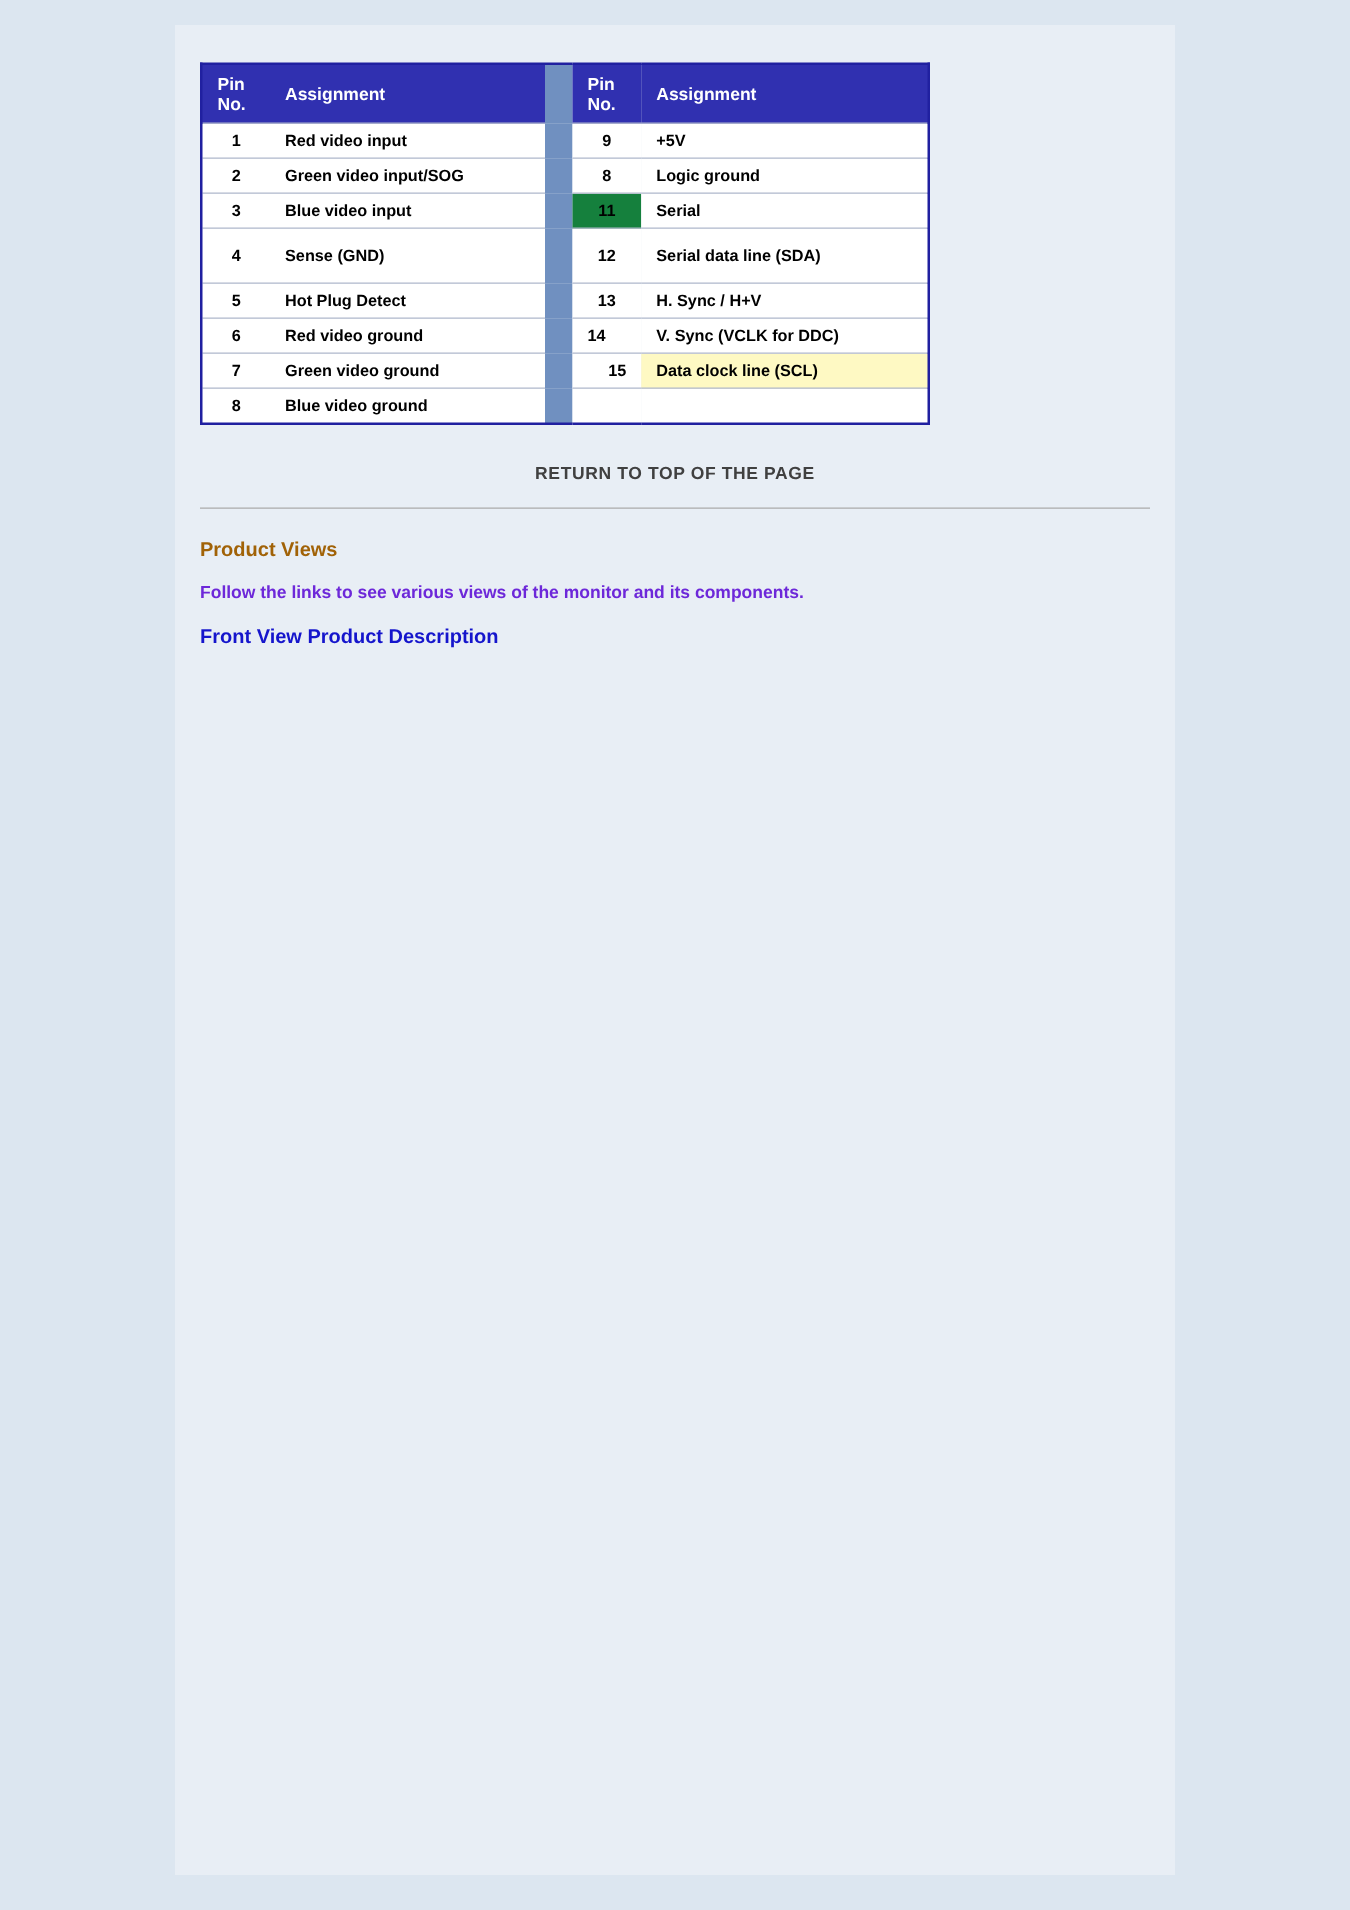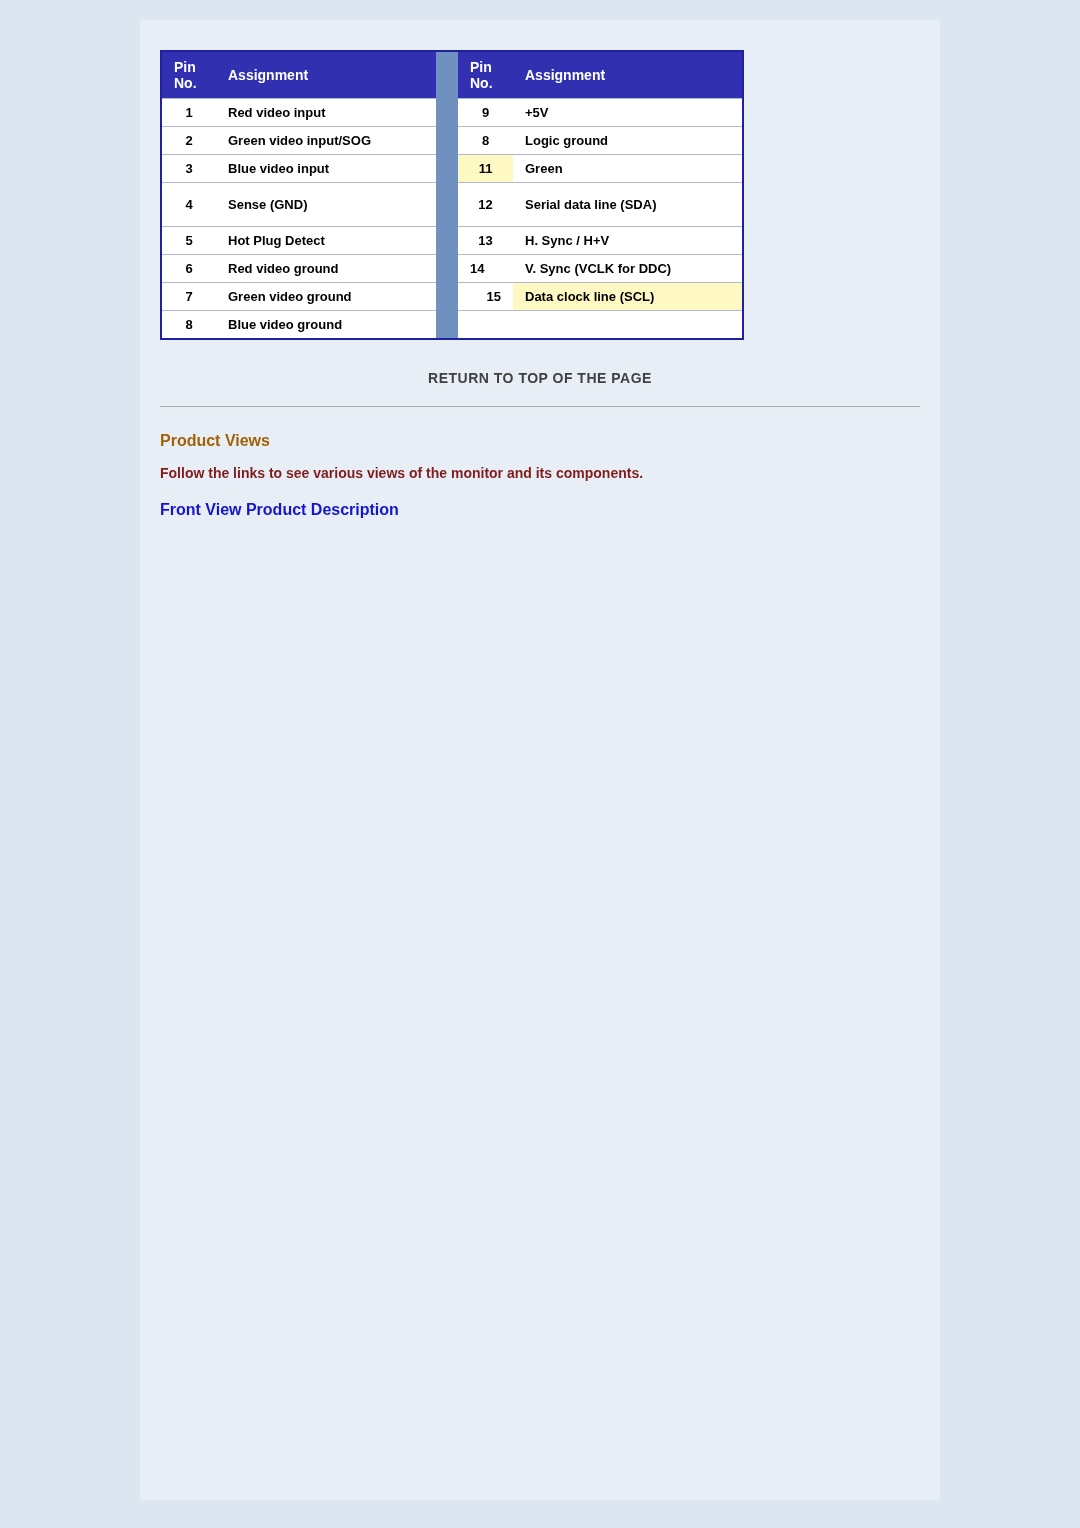--- a/index.html
+++ b/index.html
@@ -59,21 +59,21 @@
       color: #a16207;
       font-size: 16px;
       font-weight: bold;
       margin-bottom: 15px;
       cursor: pointer;
     }
 
     .product-views-desc {
       font-size: 14px;
       font-weight: bold;
-      color: #7f1d1d;
+      color: #6d28d9;
       margin-bottom: 20px;
     }
 
     .front-view-link {
       color: #1515cc;
       font-size: 16px;
       font-weight: bold;
       cursor: pointer;
       text-decoration: none;
     }
@@ -107,22 +107,22 @@
               <td style="text-align: center; padding: 6px 12px; border-top: 1px solid rgb(176, 184, 204); font-weight: bold; font-size: 13px; background: rgb(255, 255, 255); width: 55px;">2</td>
               <td style="padding: 6px 12px; border-top: 1px solid rgb(176, 184, 204); font-weight: bold; font-size: 13px; background: rgb(255, 255, 255); width: 220px;">Green video input/SOG</td>
               <td style="background-color: rgb(112, 144, 192); width: 22px; border: none; padding: 0px;"></td>
               <td style="text-align: center; padding: 6px 12px; border-top: 1px solid rgb(176, 184, 204); font-weight: bold; font-size: 13px; background: rgb(255, 255, 255); width: 55px;">8</td>
               <td style="padding: 6px 12px; border-top: 1px solid rgb(176, 184, 204); font-weight: bold; font-size: 13px; background: rgb(255, 255, 255); width: 230px;">Logic ground</td>
             </tr>
             <tr>
               <td style="text-align: center; padding: 6px 12px; border-top: 1px solid rgb(176, 184, 204); font-weight: bold; font-size: 13px; background: rgb(255, 255, 255); width: 55px;">3</td>
               <td style="padding: 6px 12px; border-top: 1px solid rgb(176, 184, 204); font-weight: bold; font-size: 13px; background: rgb(255, 255, 255); width: 220px;">Blue video input</td>
               <td style="background-color: rgb(112, 144, 192); width: 22px; border: none; padding: 0px;"></td>
-              <td style="text-align: center; padding: 6px 12px; border-top: 1px solid rgb(176, 184, 204); font-weight: bold; font-size: 13px; background: #fef9c3; width: 55px;">11</td>
-              <td style="padding: 6px 12px; border-top: 1px solid rgb(176, 184, 204); font-weight: bold; font-size: 13px; background: rgb(255, 255, 255); width: 230px;">Green</td>
+              <td style="text-align: center; padding: 6px 12px; border-top: 1px solid rgb(176, 184, 204); font-weight: bold; font-size: 13px; background: #15803d; width: 55px;">11</td>
+              <td style="padding: 6px 12px; border-top: 1px solid rgb(176, 184, 204); font-weight: bold; font-size: 13px; background: rgb(255, 255, 255); width: 230px;">Serial</td>
             </tr>
             <tr>
               <td style="text-align: center; padding: 6px 12px; border-top: 1px solid rgb(176, 184, 204); font-weight: bold; font-size: 13px; background: rgb(255, 255, 255); width: 55px;">4</td>
               <td style="padding: 8px 12px; border-top: 1px solid rgb(176, 184, 204); font-weight: bold; font-size: 13px; background: rgb(255, 255, 255); width: 220px;">Sense (GND)</td>
               <td style="background-color: rgb(112, 144, 192); width: 22px; border: none; padding: 0px;"></td>
               <td style="text-align: center; padding: 6px 12px; border-top: 1px solid rgb(176, 184, 204); font-weight: bold; font-size: 13px; background: rgb(255, 255, 255); width: 55px;">12</td>
               <td style="padding: 14px 12px; border-top: 1px solid rgb(176, 184, 204); font-weight: bold; font-size: 13px; background: rgb(255, 255, 255); width: 230px;">Serial data line (SDA)</td>
             </tr>
             <tr>
               <td style="text-align: center; padding: 6px 12px; border-top: 1px solid rgb(176, 184, 204); font-weight: bold; font-size: 13px; background: rgb(255, 255, 255); width: 55px;">5</td>

